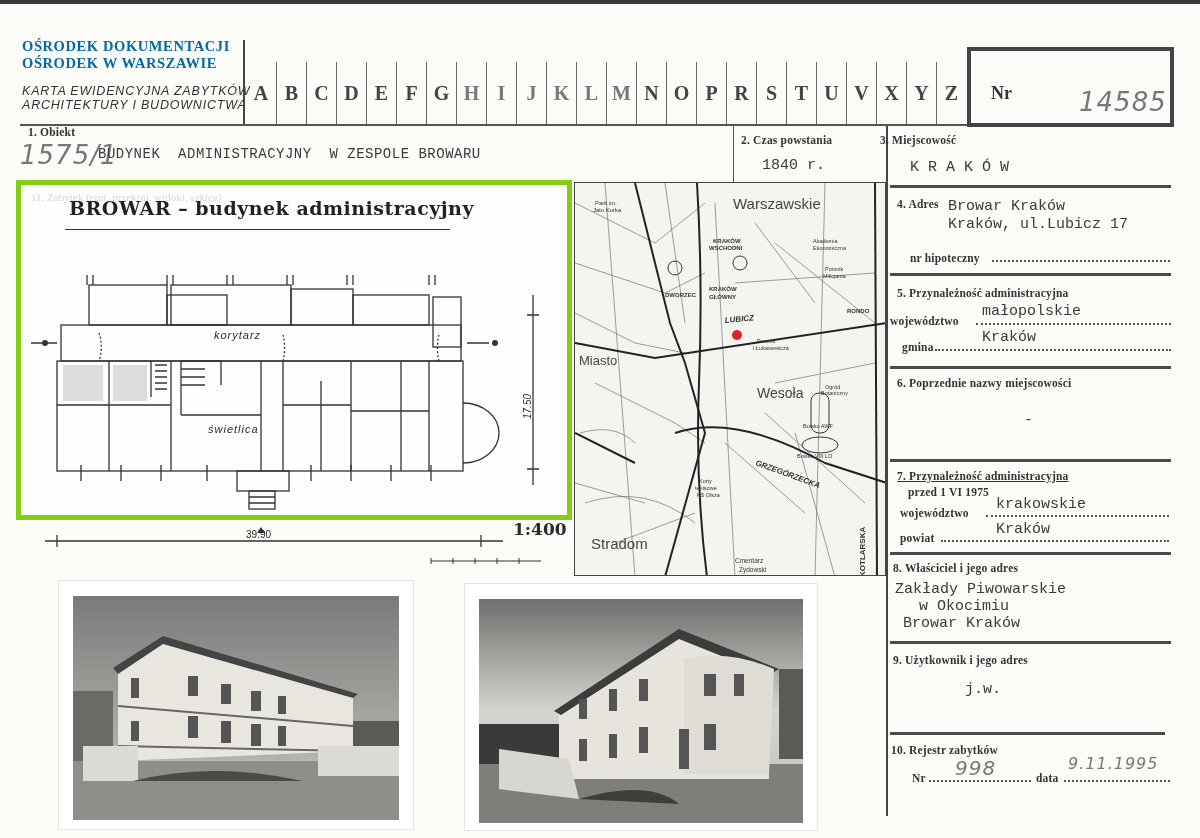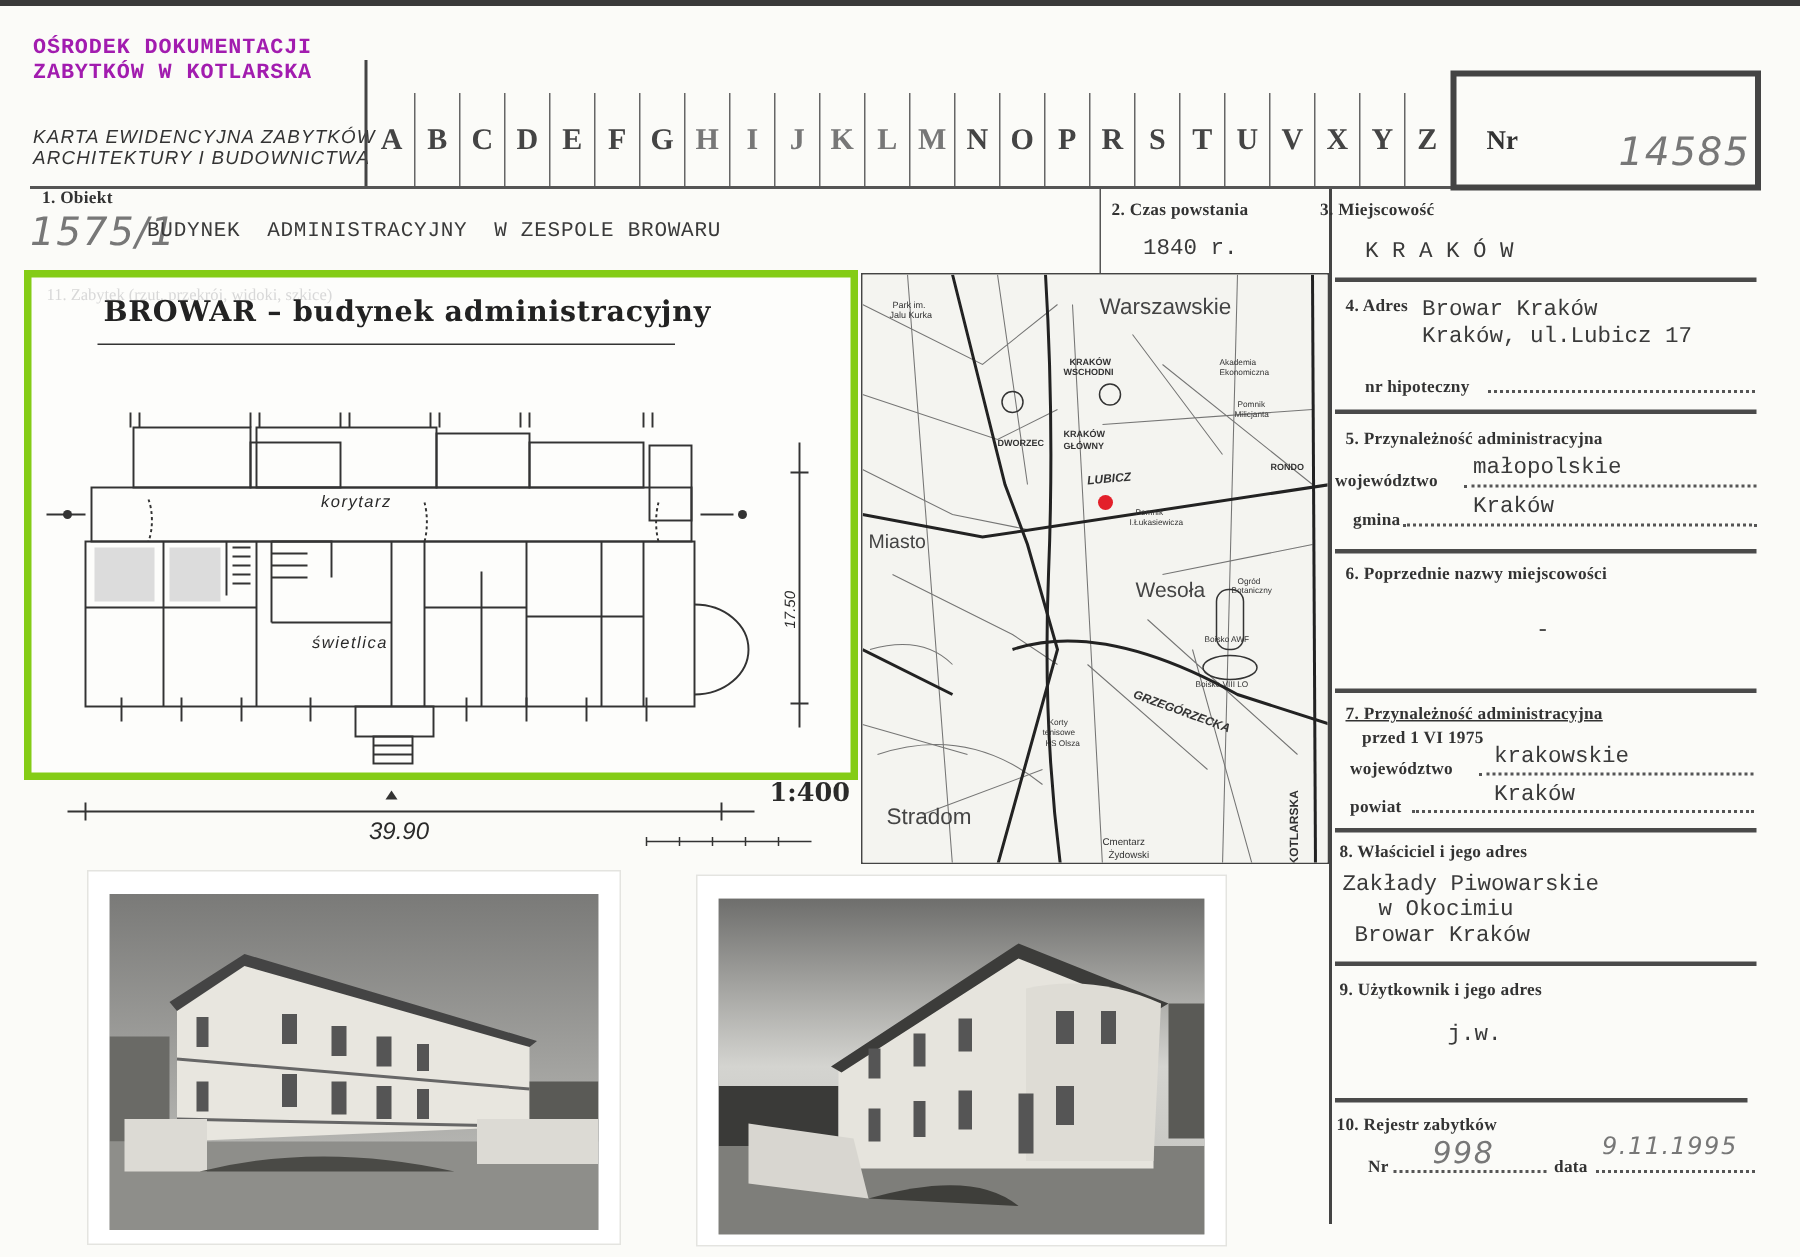--- a/index.html
+++ b/index.html
@@ -12,21 +12,21 @@
   }
   .card {
     position: absolute; left: 0; top: 0; width: 1200px; height: 838px;
     background: #fbfbf8;
     border-top: 4px solid #3a3a3a;
   }
   .abs { position: absolute; }
   .hand { font-family: "DejaVu Sans", sans-serif; font-style: italic; color: #777; font-weight: 300; letter-spacing: 1px; }
 
   
-  .org-name { left: 22px; top: 20px; font-family: Liberation Mono, monospace; font-weight: bold; font-size: 14.5px; line-height: 17px; letter-spacing: 0.6px; color: #a21caf; }
+  .org-name { left: 22px; top: 34px; font-family: Liberation Serif, serif; font-weight: bold; font-size: 14.5px; line-height: 17px; letter-spacing: 0.6px; color: #0369a1; }
   .card-type { left: 22px; top: 80px; font-family: "Liberation Sans", sans-serif; font-style: italic; font-size: 12.5px; line-height: 14px; letter-spacing: 0.8px; color: #333; }
   .vline { background: #444; width: 2px; }
   .hline { background: #555; height: 2px; }
   .thin { background: #555; width: 1px; }
 
   .letters { left: 246px; top: 58px; height: 62px; display: flex; }
   .letter { width: 30px; height: 62px; border-left: 1px solid #666; display: flex; align-items: center; justify-content: center; font-family: "Liberation Serif", serif; font-weight: bold; font-size: 20px; color: #444; }
   .letter:first-child { border-left: none; }
   .letter.light { color: #777; }
 
@@ -54,21 +54,21 @@
   
   .sec-rule { left: 890px; height: 3px; background: #4a4a4a; width: 281px; }
 </style>
 </head>
 <body>
 
 <div class="card">
 
   <div class="abs org-name">
     <div>OŚRODEK DOKUMENTACJI</div>
-    <div>ZABYTKÓW W KOTLARSKA</div>
+    <div>OŚRODEK W WARSZAWIE</div>
   </div>
   <div class="abs card-type">
     <div>KARTA EWIDENCYJNA ZABYTKÓW</div>
     <div>ARCHITEKTURY I BUDOWNICTWA</div>
   </div>
   <div class="abs vline" style="left:243px; top:36px; height:84px;"></div>
   <div class="abs hline" style="left:20px; top:120px; width:948px;"></div>
 
   <div class="abs letters" id="letters">
       <div class="letter">A</div>
@@ -214,21 +214,21 @@
         <polygon points="240,342 236,348 244,348"></polygon>
       </g>
       <g fill="#dcdcdc">
           <rect x="42" y="180" width="40" height="36"></rect>
           <rect x="92" y="180" width="34" height="36"></rect>
         </g>
     </svg>
 
     <div class="abs" style="left:193px; top:144px; font-family:'Liberation Sans',sans-serif; font-style:italic; font-size:11px; letter-spacing:1px;">korytarz</div>
     <div class="abs" style="left:187px; top:238px; font-family:'Liberation Sans',sans-serif; font-style:italic; font-size:11px; letter-spacing:1px;">świetlica</div>
-    <div class="abs" style="left:225px; top:344px; font-family:'Liberation Sans',sans-serif; font-style:italic; font-size:16px;margin-top:17px;">39.90</div>
+    <div class="abs" style="left:225px; top:344px; font-family:'Liberation Sans',sans-serif; font-size:10px;">39.90</div>
     <div class="abs" style="left:494px; top:216px; font-family:'Liberation Sans',sans-serif; font-style:italic; font-size:10px; transform:rotate(-90deg);">17.50</div>
     <div class="abs" style="left:492px; top:334px; font-family:'DejaVu Serif',serif; font-weight:bold; font-size:17px;">1:400</div>
   </div>
 
   <div class="abs map-panel">
     <svg class="abs" style="left:0; top:0;" width="312" height="394">
       <rect width="312" height="394" fill="#f4f4f0"></rect>
       <g stroke="#555" stroke-width="0.7" fill="none" opacity="0.8">
         <path d="M0 20 L 80 60 L 130 20 M0 80 L 90 110 L 130 90 M0 130 L 60 160 L 110 170 M20 200 L 100 240 L 130 260 M0 300 L 70 320 M40 360 L 120 330"></path>
         <path d="M180 40 L 240 120 M200 60 L 300 140 M160 100 L 300 90 M200 200 L 300 180 M150 260 L 230 330 M190 230 L 290 320 M220 250 L 260 394"></path>

